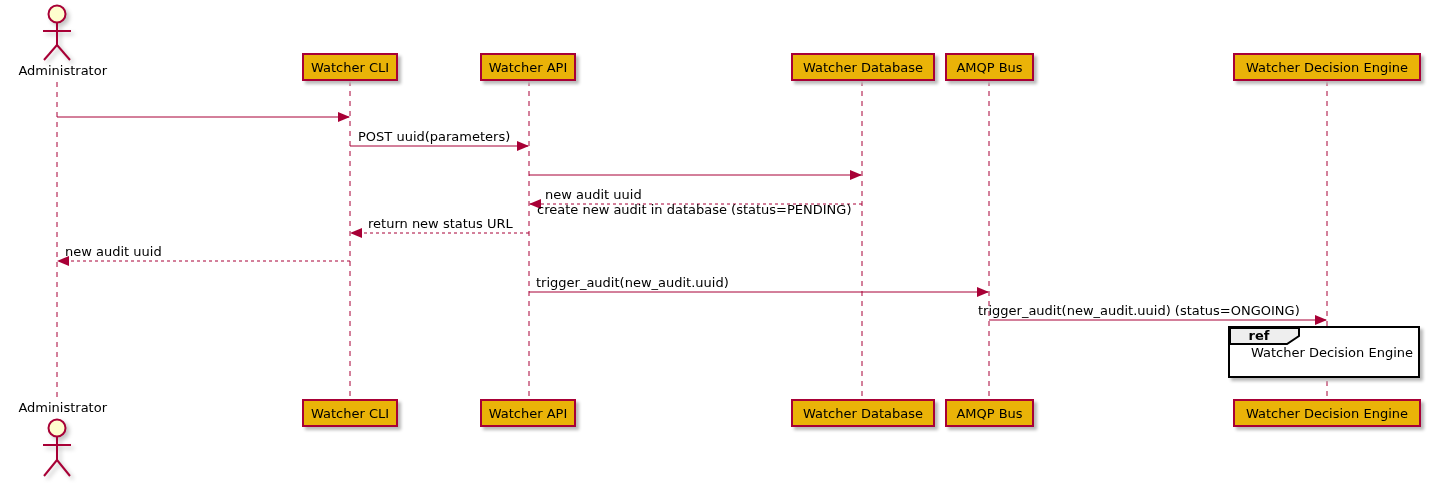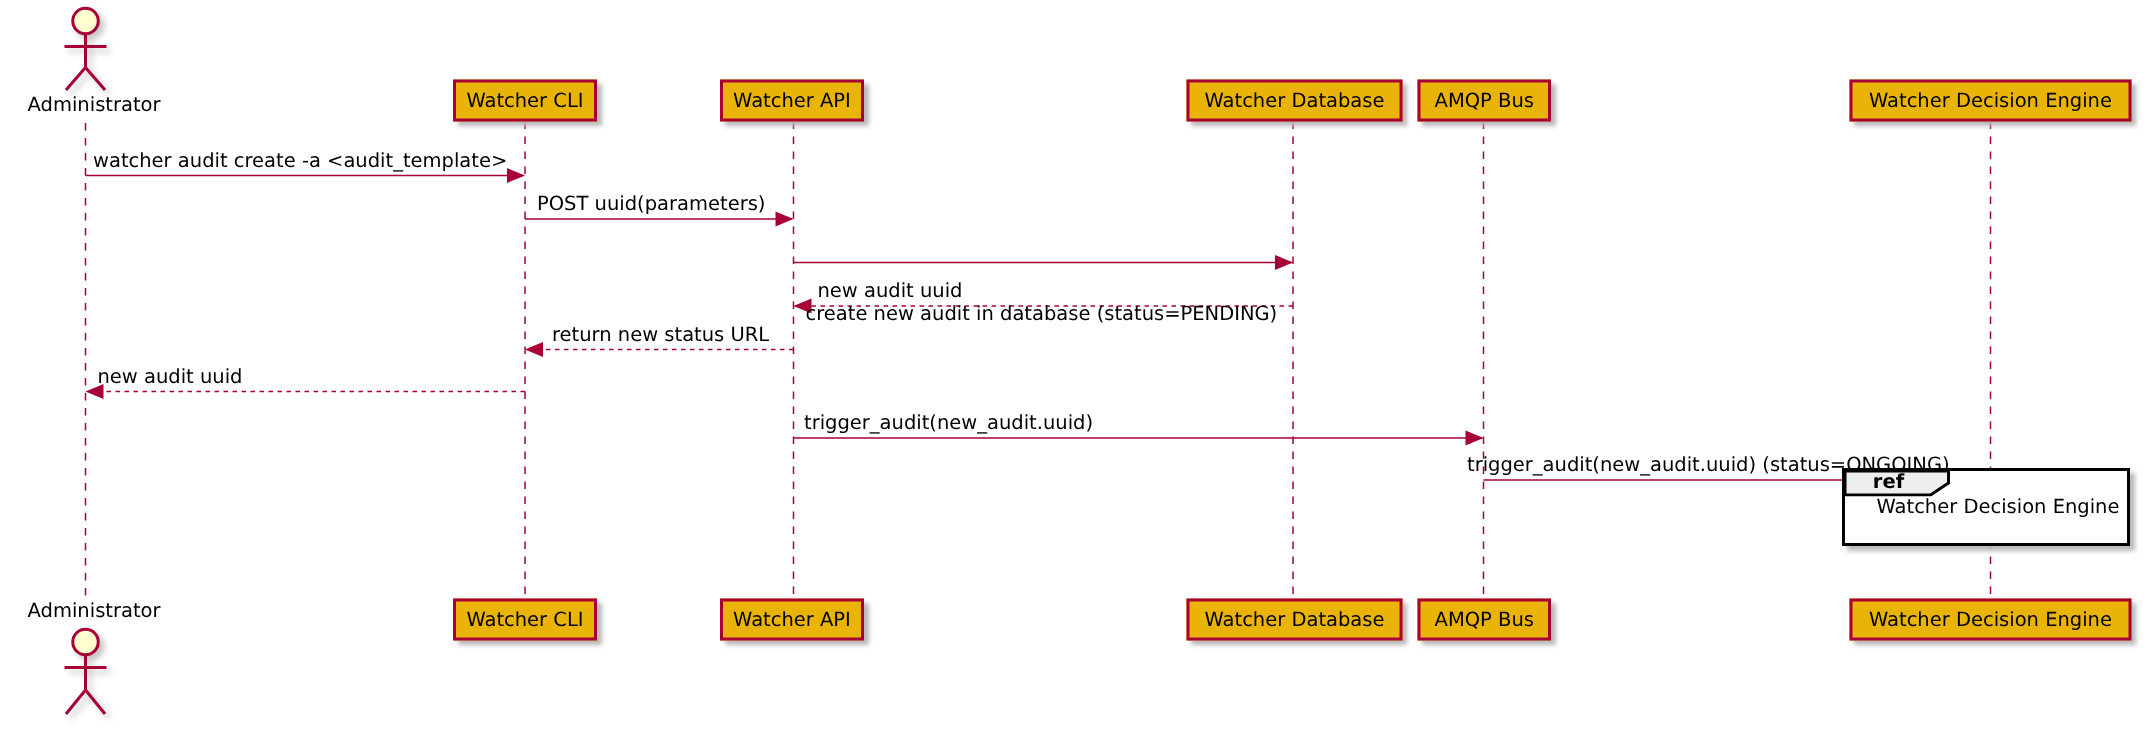--- a/index.html
+++ b/index.html
@@ -42,21 +42,21 @@
     filter: drop-shadow(3px 3px 2px #c4c4c4);
   }
   .msg-label {
     position: absolute;
     font-size: 13px;
     color: #000000;
     white-space: nowrap;
   }
   .ref-box {
     position: absolute;
-    left: 1228px; top: 312px;
+    left: 1228px; top: 326px;
     width: 192px; height: 52px;
     background: #ffffff;
     border: 2px solid #000000;
     box-sizing: border-box;
     box-shadow: 3px 3px 3px #b9b9b9;
   }
   .ref-tab-svg { position: absolute; left: -1px; top: -1px; }
   .ref-keyword {
     position: absolute;
     left: 0; top: 0;
@@ -138,21 +138,20 @@
   <div class="pbox" style="left:791px; top:53px; width:144px;">Watcher Database</div>
   <div class="pbox" style="left:945px; top:53px; width:89px;">AMQP Bus</div>
   <div class="pbox" style="left:1233px; top:53px; width:188px;">Watcher Decision Engine</div>
 
   <div class="pbox" style="left:302px; top:399px; width:96px;">Watcher CLI</div>
   <div class="pbox" style="left:480px; top:399px; width:96px;">Watcher API</div>
   <div class="pbox" style="left:791px; top:399px; width:144px;">Watcher Database</div>
   <div class="pbox" style="left:945px; top:399px; width:89px;">AMQP Bus</div>
   <div class="pbox" style="left:1233px; top:399px; width:188px;">Watcher Decision Engine</div>
 
-  <div class="msg-label" style="left:62px;  top:100px;">watcher audit create -a &lt;audit_template&gt;</div>
   <div class="msg-label" style="left:358px; top:129px;">POST uuid(parameters)</div>
   <div class="msg-label" style="left:537px; top:158px;margin-top:44px;">create new audit in database (status=PENDING)</div>
   <div class="msg-label" style="left:545px; top:187px;">new audit uuid</div>
   <div class="msg-label" style="left:368px; top:216px;">return new status URL</div>
   <div class="msg-label" style="left:65px;  top:244px;">new audit uuid</div>
   <div class="msg-label" style="left:536px; top:275px;text-align:center;">trigger_audit(new_audit.uuid)</div>
   <div class="msg-label" style="left:978px; top:303px;">trigger_audit(new_audit.uuid) (status=ONGOING)</div>
 
   <div class="ref-box">
     <svg class="ref-tab-svg" width="72" height="18" viewBox="0 0 72 18" xmlns="http://www.w3.org/2000/svg">

